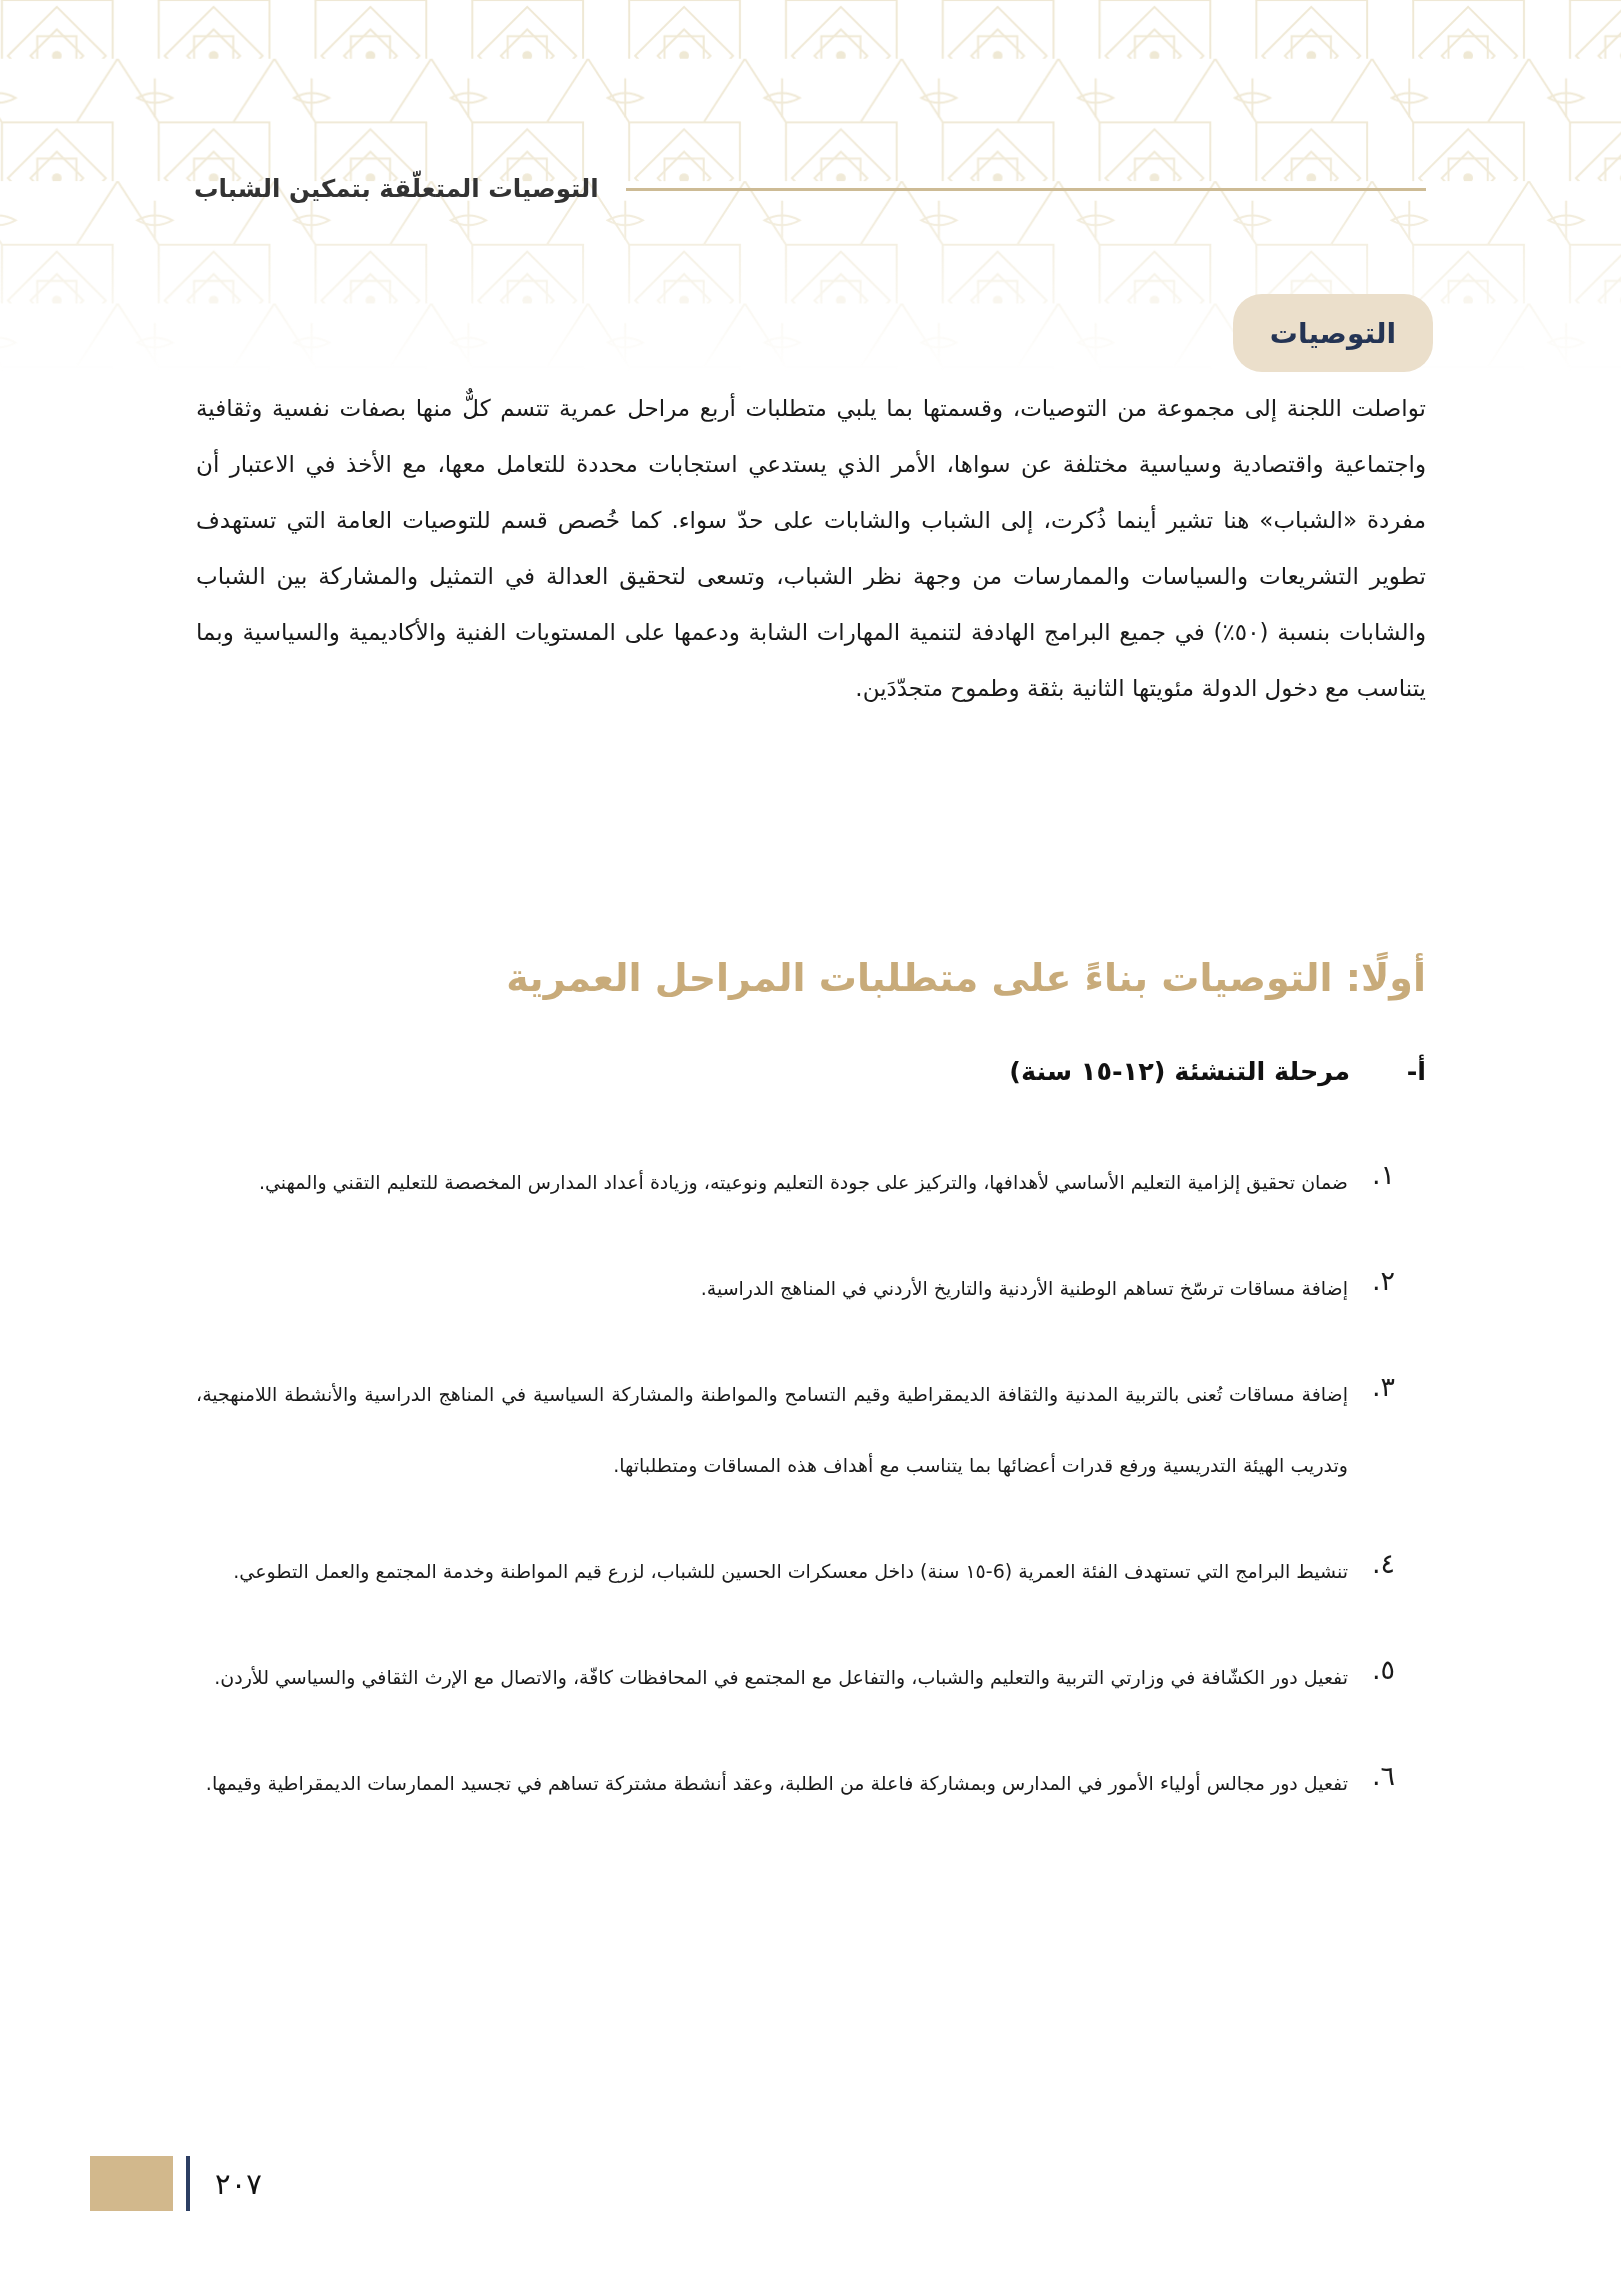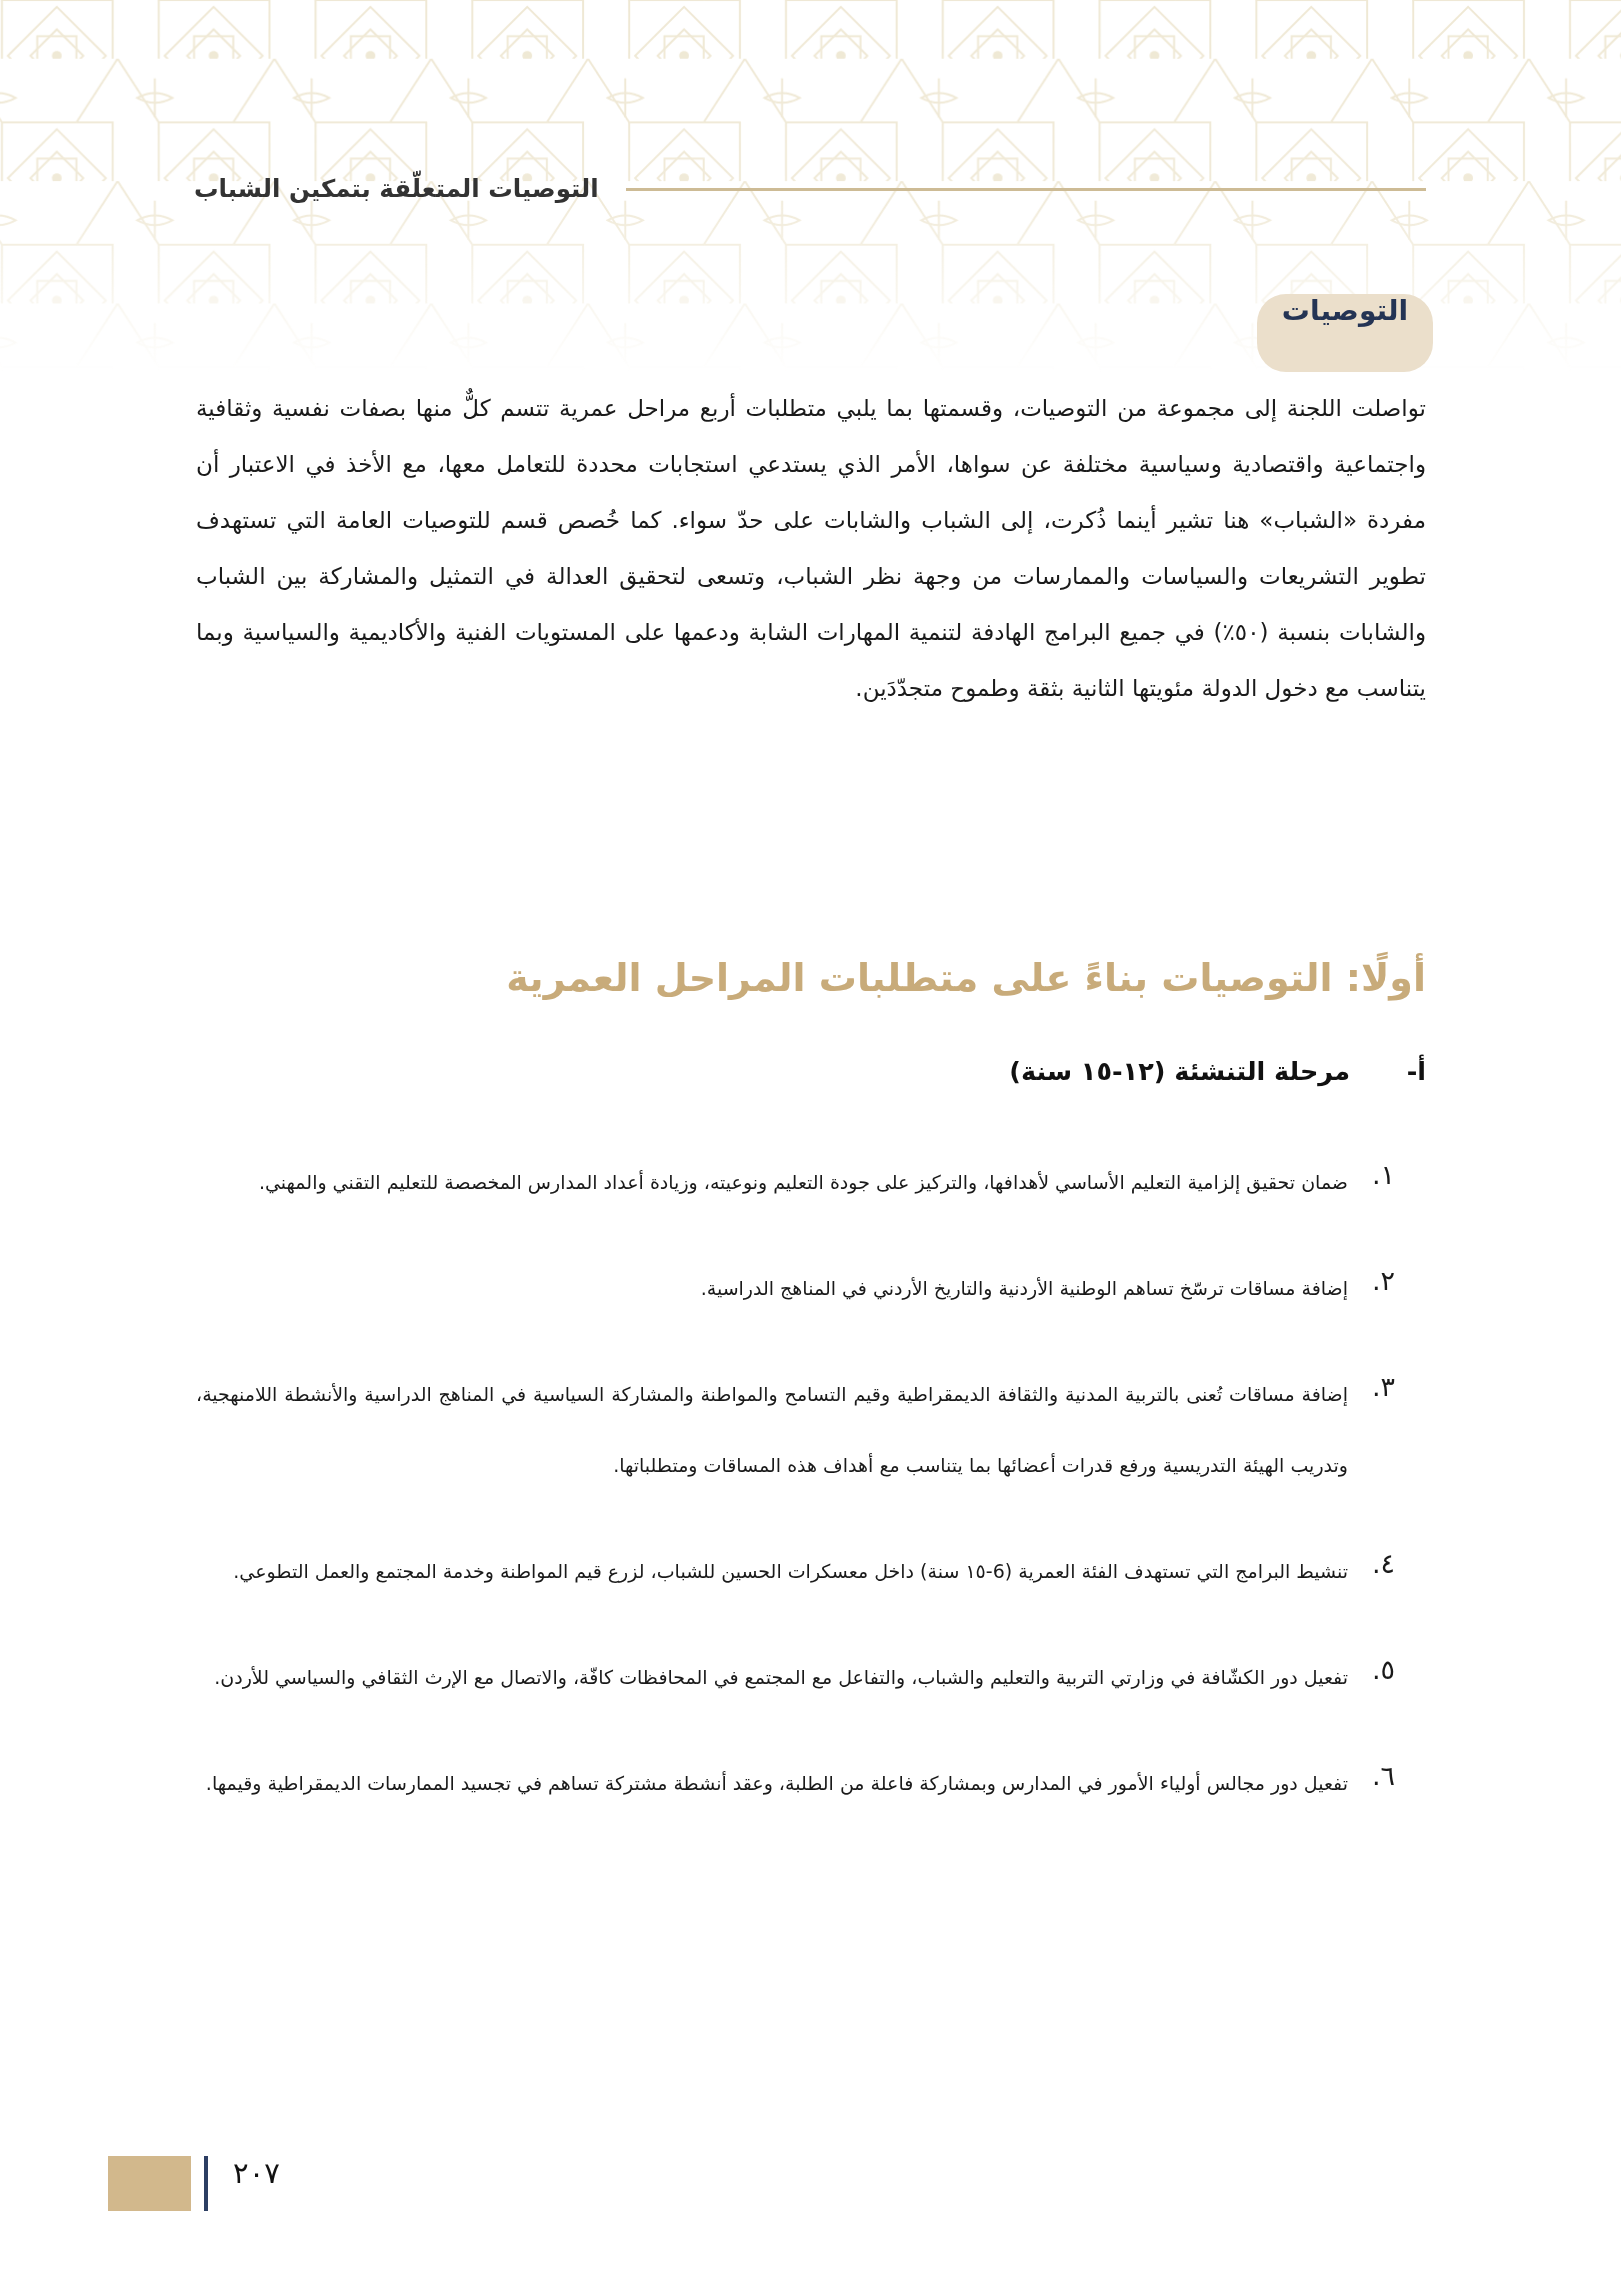--- a/index.html
+++ b/index.html
@@ -46,24 +46,25 @@
     background: #cdbb95;
     margin-left: 27.4px;
     margin-top: 13.7px;
   }
 
   .badge {
     position: absolute;
     top: 294px;
     right: 188px;
     height: 78px;
-    padding: 0 25px;
+    padding: 0 37px;
     border-radius: 29px;
     background: #ebdfcb;
     display: flex;
+    align-items: center;
     justify-content: center;
     direction: rtl;
   }
   .badge span {
     font-family: "DejaVu Sans", sans-serif;
     font-weight: bold;
     font-size: 28px;
     color: #243454;
   }
 
@@ -137,22 +138,22 @@
     text-align: justify;
     text-align-last: right;
   }
 
   .footer {
     position: absolute;
     top: 2156px;
     left: 90px;
     height: 55px;
     display: flex;
+    align-items: center;
     direction: ltr;
-    margin-left: 18px;
   }
   .footer-block {
     width: 83px;
     height: 55px;
     background: #d2b88c;
   }
   .footer-bar {
     width: 3.9px;
     height: 55px;
     background: #2c3e63;

